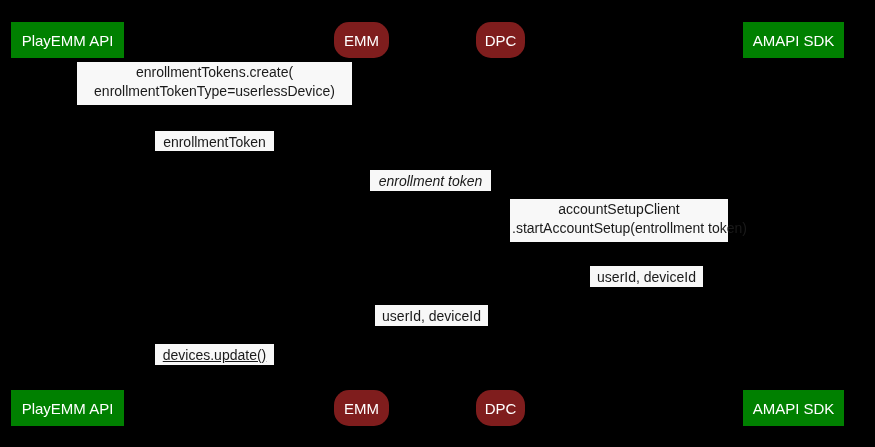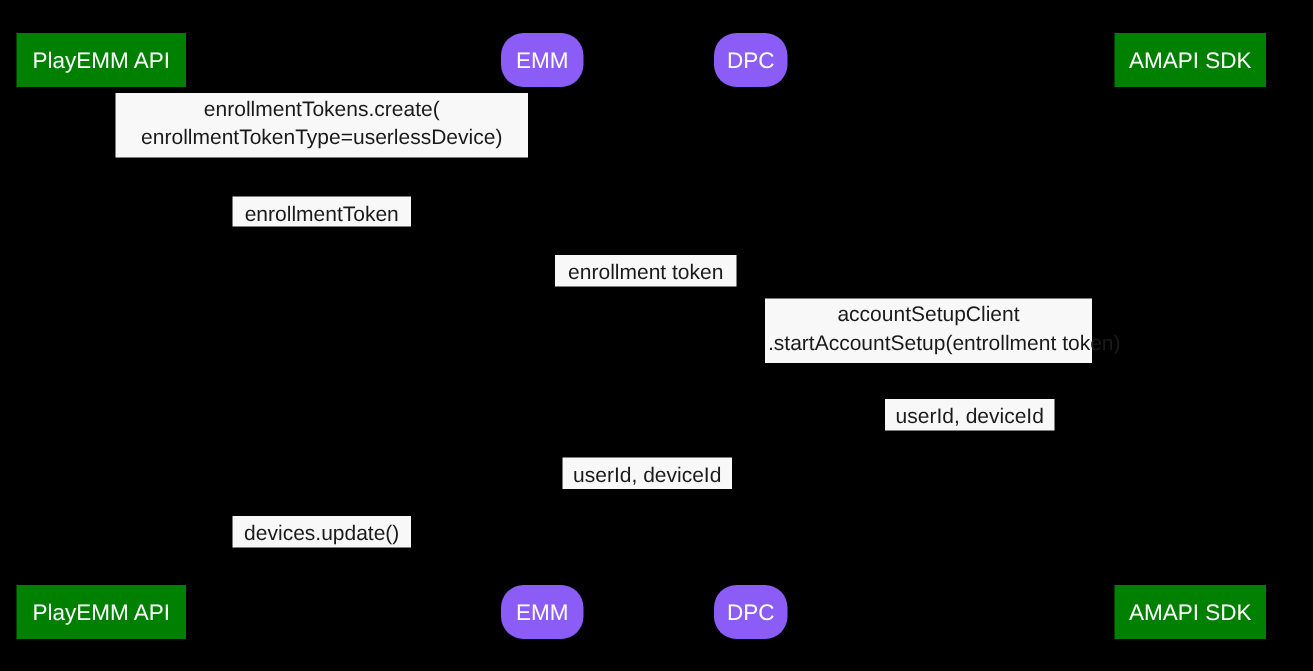--- a/index.html
+++ b/index.html
@@ -22,21 +22,21 @@
     align-items: center;
     justify-content: center;
     color: #FFFFFF;
     font-size: 15px;
     line-height: 1;
     white-space: nowrap;
     box-sizing: border-box;
     letter-spacing: 0px;
   }
   .participant.green { background: #008000; }
-  .participant.blue  { background: #8b5cf6; border-radius: 15px; }
+  .participant.blue  { background: #7f1d1d; border-radius: 15px; }
 
   .lifeline {
     position: absolute;
     width: 1px;
     background: #000000;
   }
 
   .msg-label {
     position: absolute;
     background: #F8F8F8;
@@ -76,30 +76,30 @@
 
   <div class="participant green" style="left:743px; top:22px; width:101px; height:36px;">
     <span>AMAPI SDK</span>
   </div>
 
   <div class="msg-label" style="left:77px; top:62px; width:275px; height:43px;">enrollmentTokens.create(
 enrollmentTokenType=userlessDevice)</div>
 
   <div class="msg-label single" style="left:155px; top:131px; width:119px; height:20px;">enrollmentToken</div>
 
-  <div class="msg-label single" style="left:370px; top:170px; width:121px; height:21px;">enrollment token</div>
+  <div class="msg-label single" style="left:370px; top:170px; width:121px; height:21px;font-style:italic;">enrollment token</div>
 
   <div class="msg-label" style="left:510px; top:199px; width:218px; height:43px;">accountSetupClient
 .startAccountSetup(entrollment token)</div>
 
   <div class="msg-label single" style="left:590px; top:266px; width:113px; height:21px;">userId, deviceId</div>
 
   <div class="msg-label single" style="left:375px; top:305px; width:113px; height:21px;">userId, deviceId</div>
 
-  <div class="msg-label single" style="left:155px; top:344px; width:119px; height:21px;">devices.update()</div>
+  <div class="msg-label single" style="left:155px; top:344px; width:119px; height:21px;text-decoration:underline;">devices.update()</div>
 
   <div class="participant green" style="left:11px; top:390px; width:113px; height:36px;">
     <span>PlayEMM API</span>
   </div>
 
   <div class="participant blue" style="left:334px; top:390px; width:55px; height:36px;">
     <span>EMM</span>
   </div>
 
   <div class="participant blue" style="left:476px; top:390px; width:49px; height:36px;">

